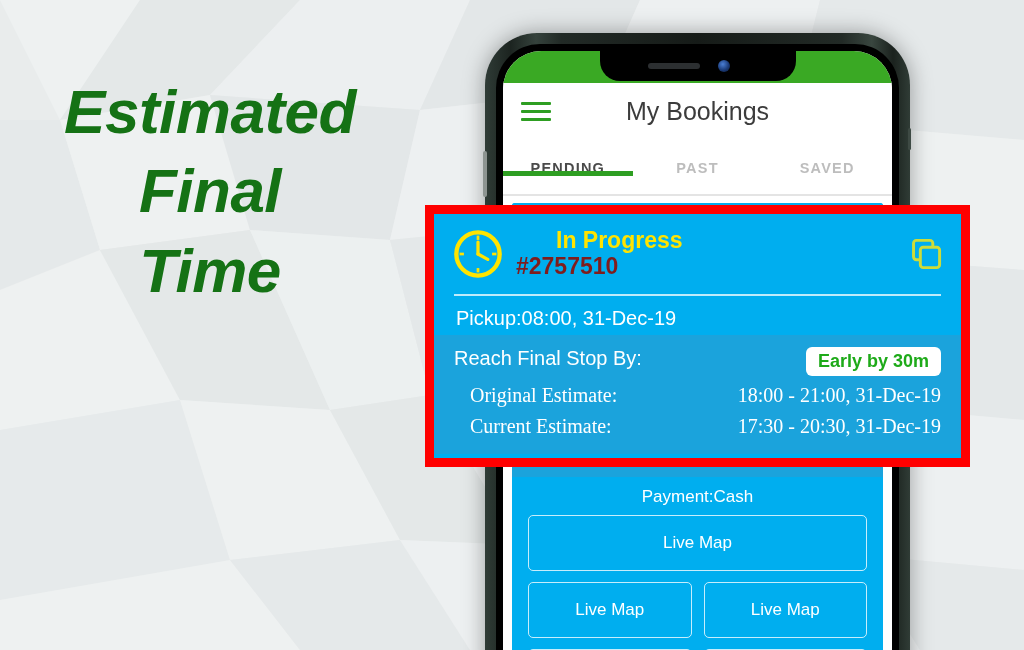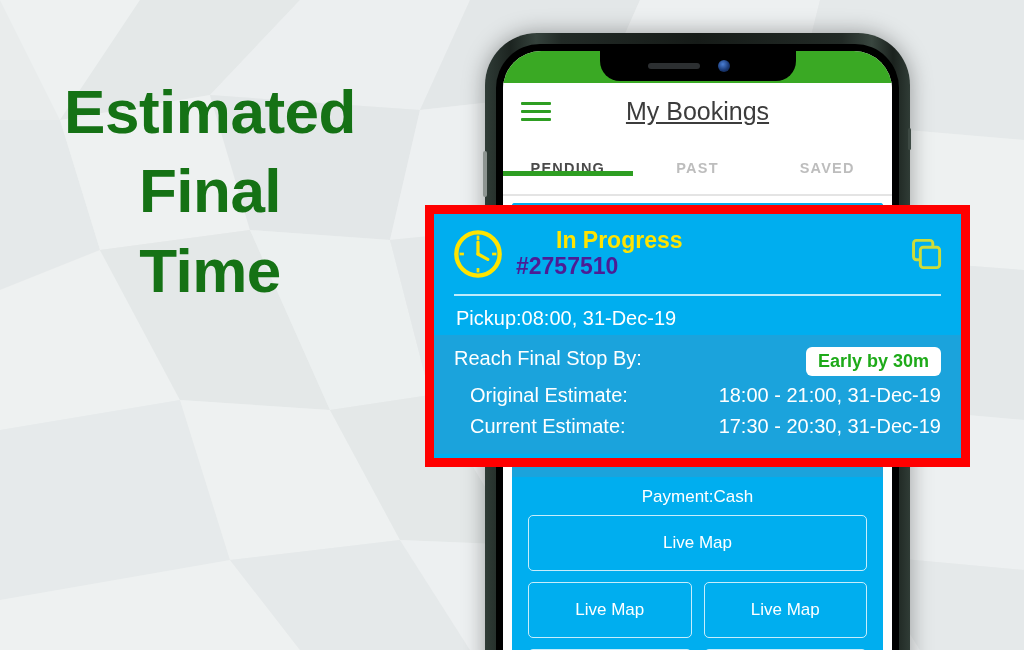--- a/index.html
+++ b/index.html
@@ -16,21 +16,21 @@
   
   #headline{
     position:absolute;left:0;top:72px;width:420px;z-index:5;
     text-align:center;
     color:#157215;
     font-weight:bold;
     font-size:62px;
     line-height:1.28;
     letter-spacing:-0.5px;
   }
-  #headline div{white-space:nowrap;}
+  #headline div{white-space:nowrap;font-style:italic;}
 
   
   #phone{
     position:absolute;left:485px;top:33px;width:425px;height:640px;z-index:6;
   }
   .phone-outer{
     position:absolute;inset:0;
     border-radius:52px 52px 0 0;
     background:linear-gradient(90deg,#2f3b36 0%,#1c2420 6%,#35423c 12%,#222a26 18%,#161b18 50%,#222a26 84%,#39463f 91%,#1b221e 96%,#303c36 100%);
     box-shadow:0 0 22px rgba(0,0,0,.35);
@@ -79,21 +79,21 @@
   .appbar{
     position:absolute;left:0;right:0;top:32px;height:57px;background:#fff;
     border-bottom:2px solid #3aa924;
     display:flex;align-items:center;
   }
   .hamburger{
     width:30px;margin-left:18px;display:flex;flex-direction:column;gap:5px;cursor:pointer;
   }
   .hamburger span{display:block;height:3px;background:#2e9e22;border-radius:1px;}
   .appbar-title{
-    flex:1;text-align:center;font-size:25px;color:#3c3c3c;margin-right:48px;text-decoration:underline;
+    flex:1;text-align:center;font-size:25px;color:#3c3c3c;margin-right:48px;
   }
 
   .tabs{
     position:absolute;left:0;right:0;top:89px;height:55px;background:#fff;
     display:flex;align-items:center;
   }
   .tab{
     flex:1;display:flex;align-items:center;justify-content:center;
     font-size:14.5px;letter-spacing:1.2px;font-weight:bold;
     color:#bdbdbd;position:relative;cursor:pointer;
@@ -115,36 +115,36 @@
     background:#00aeef;
     border-radius:3px;
     color:#fff;
     overflow:hidden;
   }
   .card-top{background:#00aeef;padding:14px 16px 0 16px;}
   .card-head{display:flex;align-items:center;}
   .clock-icon{width:46px;height:46px;flex:0 0 46px;margin-right:12px;}
   .status-block{flex:1;line-height:1.12;}
   .status-text{color:#ffe400;font-size:21px;font-weight:bold;margin-left:40px;}
-  .booking-id{color:#4c1d95;font-size:21px;font-weight:bold;}
+  .booking-id{color:#7f1d1d;font-size:21px;font-weight:bold;}
   .copy-icon{width:30px;height:30px;flex:0 0 30px;}
   .card-divider{height:2px;background:rgba(255,255,255,.75);margin:14px 2px 0 2px;}
   .row{
     display:flex;align-items:center;justify-content:flex-start;
     font-size:19px;padding:11px 4px 5px 4px;
   }
   .card-mid{background:#1ba3dc;padding:6px 18px 10px 18px;}
   .row-eta{display:flex;justify-content:space-between;font-size:19px;padding:6px 0 4px 0;}
   .eta-badge{
     background:#fff;color:#1eaa19;font-weight:bold;font-size:18px;
     padding:4px 12px;border-radius:6px;white-space:nowrap;
   }
   .row-sub{
     display:flex;align-items:center;justify-content:space-between;font-size:19px;
-    padding:4px 0;padding-left:16px;
+    padding:4px 0;padding-left:16px;font-family:Liberation Serif, serif;
   }
   .card-bottom{background:#00aeef;padding:6px 16px 0 16px;}
   .row-pay{display:flex;align-items:center;justify-content:center;font-size:17px;padding:4px 2px 8px 2px;}
   .btn{
     border:1px solid rgba(255,255,255,.78);border-radius:5px;
     text-align:center;font-size:17px;color:#fff;
     padding:17px 0;background:transparent;cursor:pointer;
   }
   .btn-row{display:flex;gap:12px;margin-top:11px;}
   .btn-row .btn{flex:1;}

